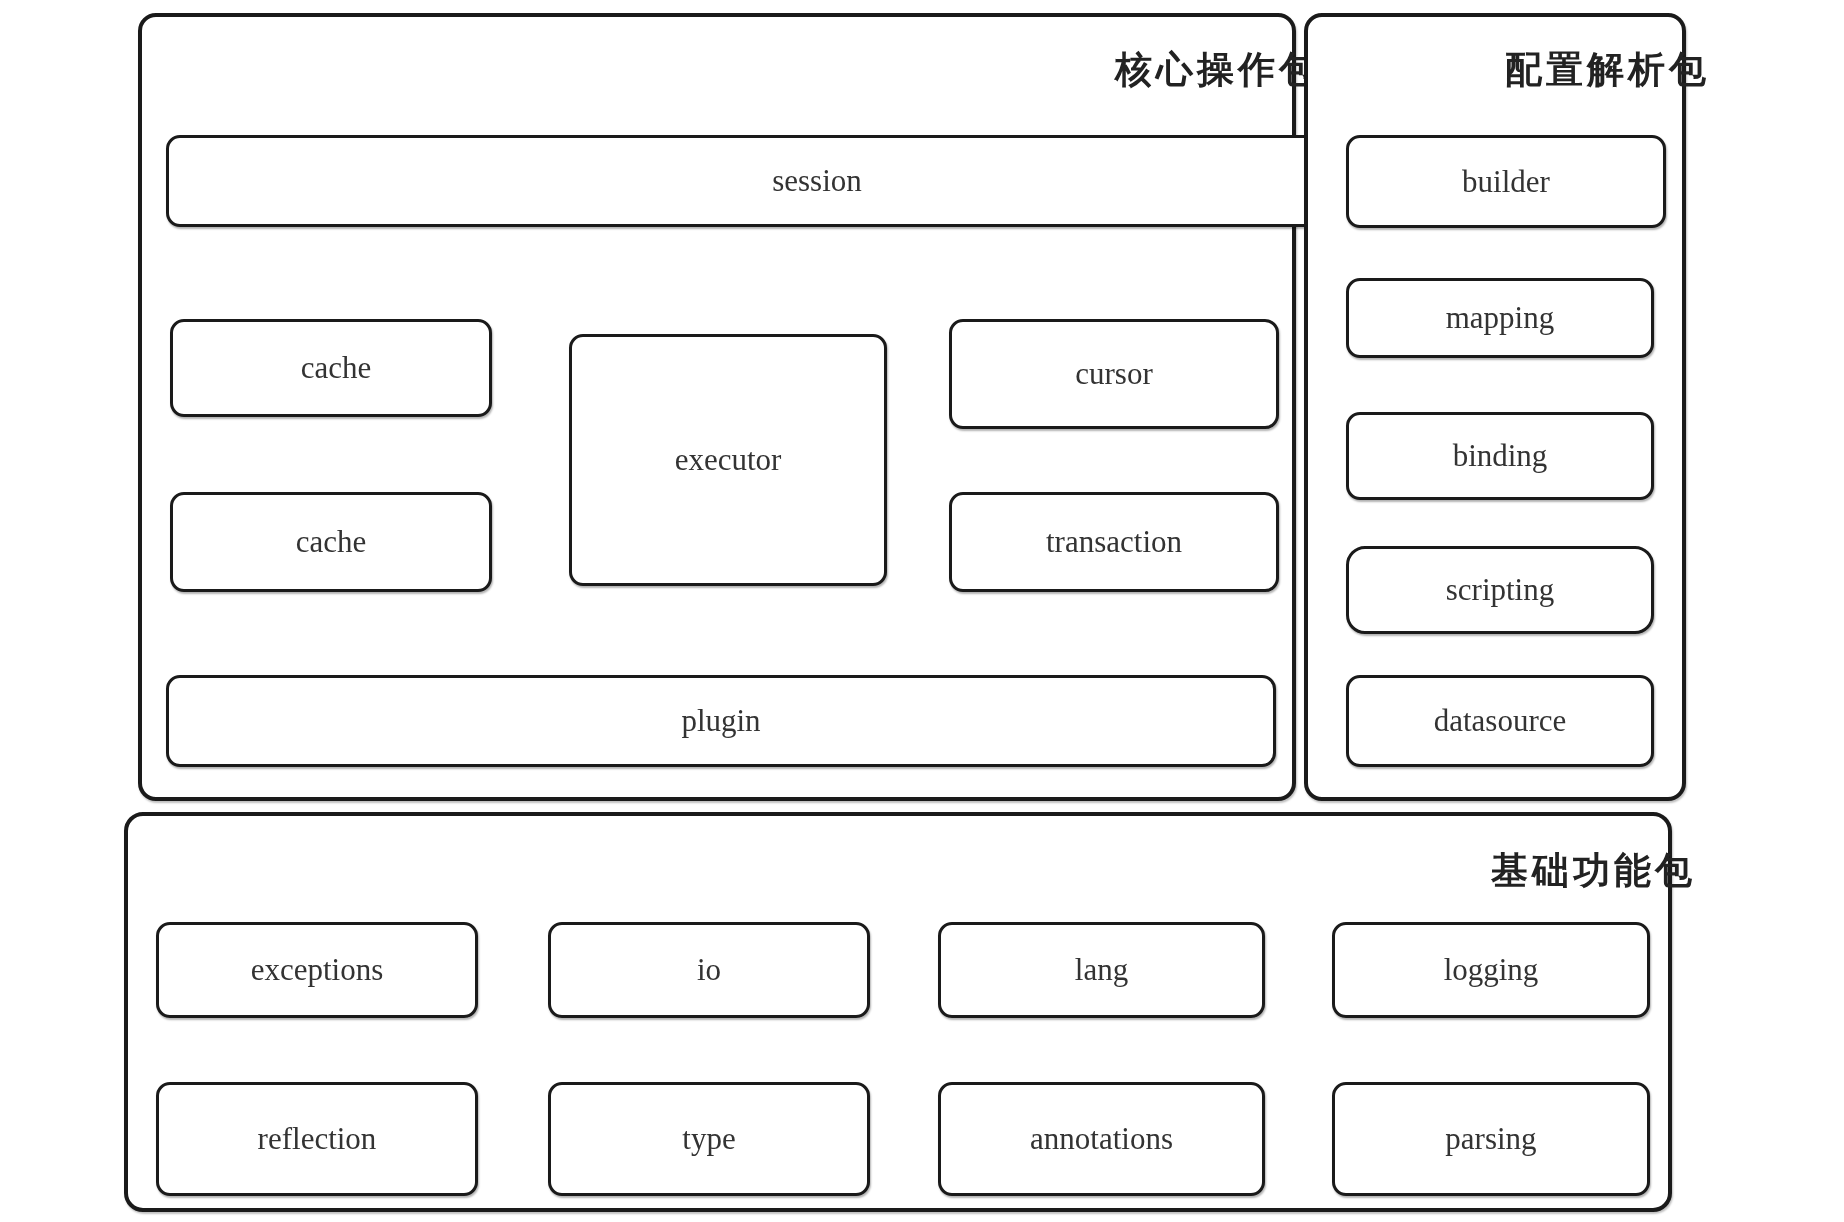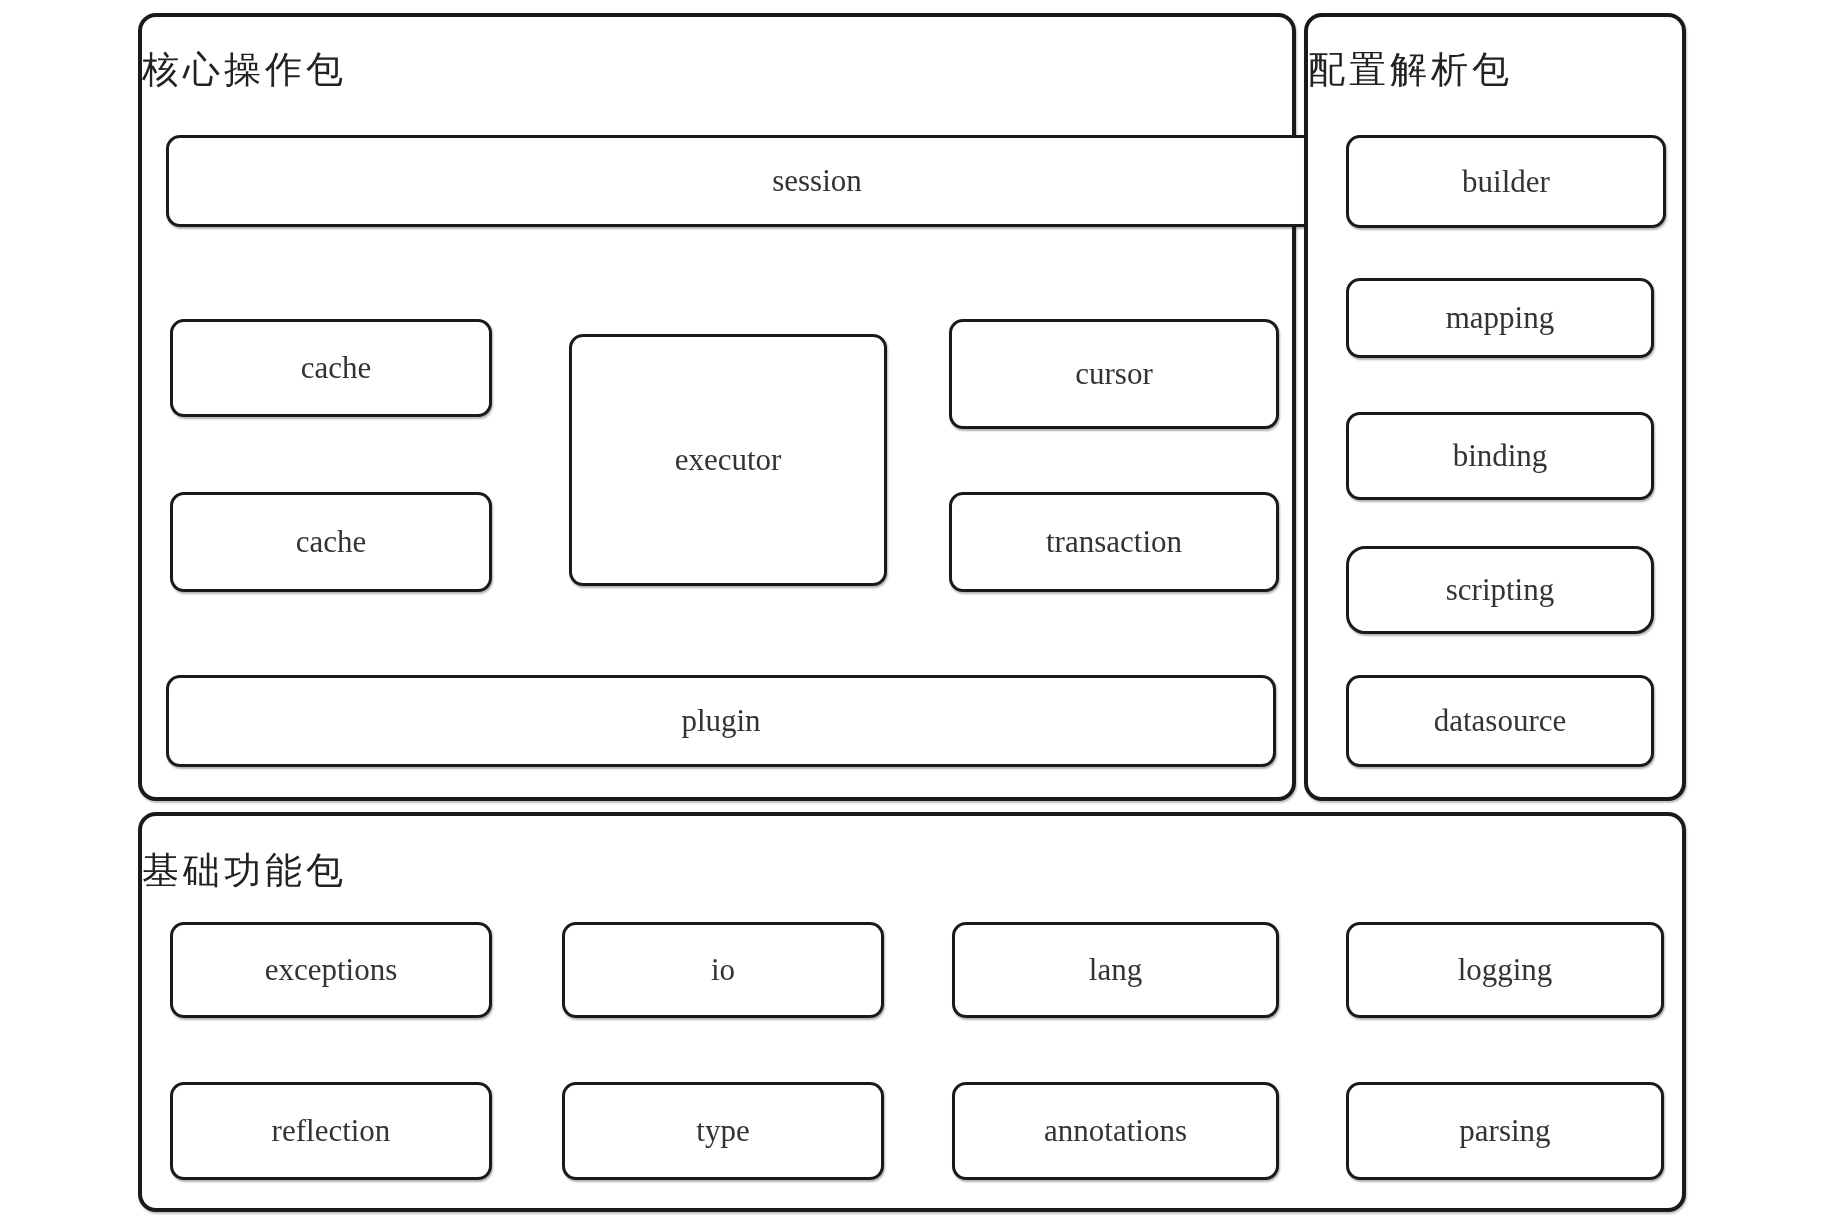--- a/index.html
+++ b/index.html
@@ -21,25 +21,26 @@
     background: #ffffff;
     border: 4px solid #1a1a1a;
     border-radius: 18px;
     box-shadow: 1px 2px 2px rgba(0,0,0,0.25);
     box-sizing: border-box;
   }
   .panel-title {
     position: absolute;
     left: 0;
     width: 100%;
-    text-align: left;
+    text-align: right;
     font-size: 37px;
-    font-weight: 400;
+    font-weight: 700;
     letter-spacing: 4px;
     color: #222222;
+    padding-left: 28px;
   }
   .box {
     position: absolute;
     background: #ffffff;
     border: 3.5px solid #1a1a1a;
     border-radius: 14px;
     box-shadow: 1px 2px 2px rgba(0,0,0,0.3);
     box-sizing: border-box;
     display: flex;
     align-items: center;
@@ -62,24 +63,24 @@
   
   #config-panel      { left: 1304px; top: 13px; width: 382px; height: 788px; }
   #config-title      { top: 28px; }
   #box-builder       { left: 38px; top: 118px; width: 320px; height: 93px; }
   #box-mapping       { left: 38px; top: 261px; width: 308px; height: 80px; }
   #box-binding       { left: 38px; top: 395px; width: 308px; height: 88px; }
   #box-scripting     { left: 38px; top: 529px; width: 308px; height: 88px; border-radius: 19px; }
   #box-datasource    { left: 38px; top: 658px; width: 308px; height: 92px; }
 
   
-  #base-panel        { left: 138px; top: 812px; width: 1548px; height: 400px; }
+  #base-panel        { left: 124px; top: 812px; width: 1548px; height: 400px; border-radius: 19px; }
   #base-title        { top: 30px; }
   .base-row1 .box    { top: 106px; height: 96px; }
-  .base-row2 .box    { top: 266px; height: 98px; }
+  .base-row2 .box    { top: 266px; height: 114px; }
   .base-col-0        { left: 28px;   width: 322px; }
   .base-col-1        { left: 420px;  width: 322px; }
   .base-col-2        { left: 810px;  width: 327px; }
   .base-col-3        { left: 1204px; width: 318px; }
 </style>
 </head>
 <body>
 
 <div id="stage">
 

